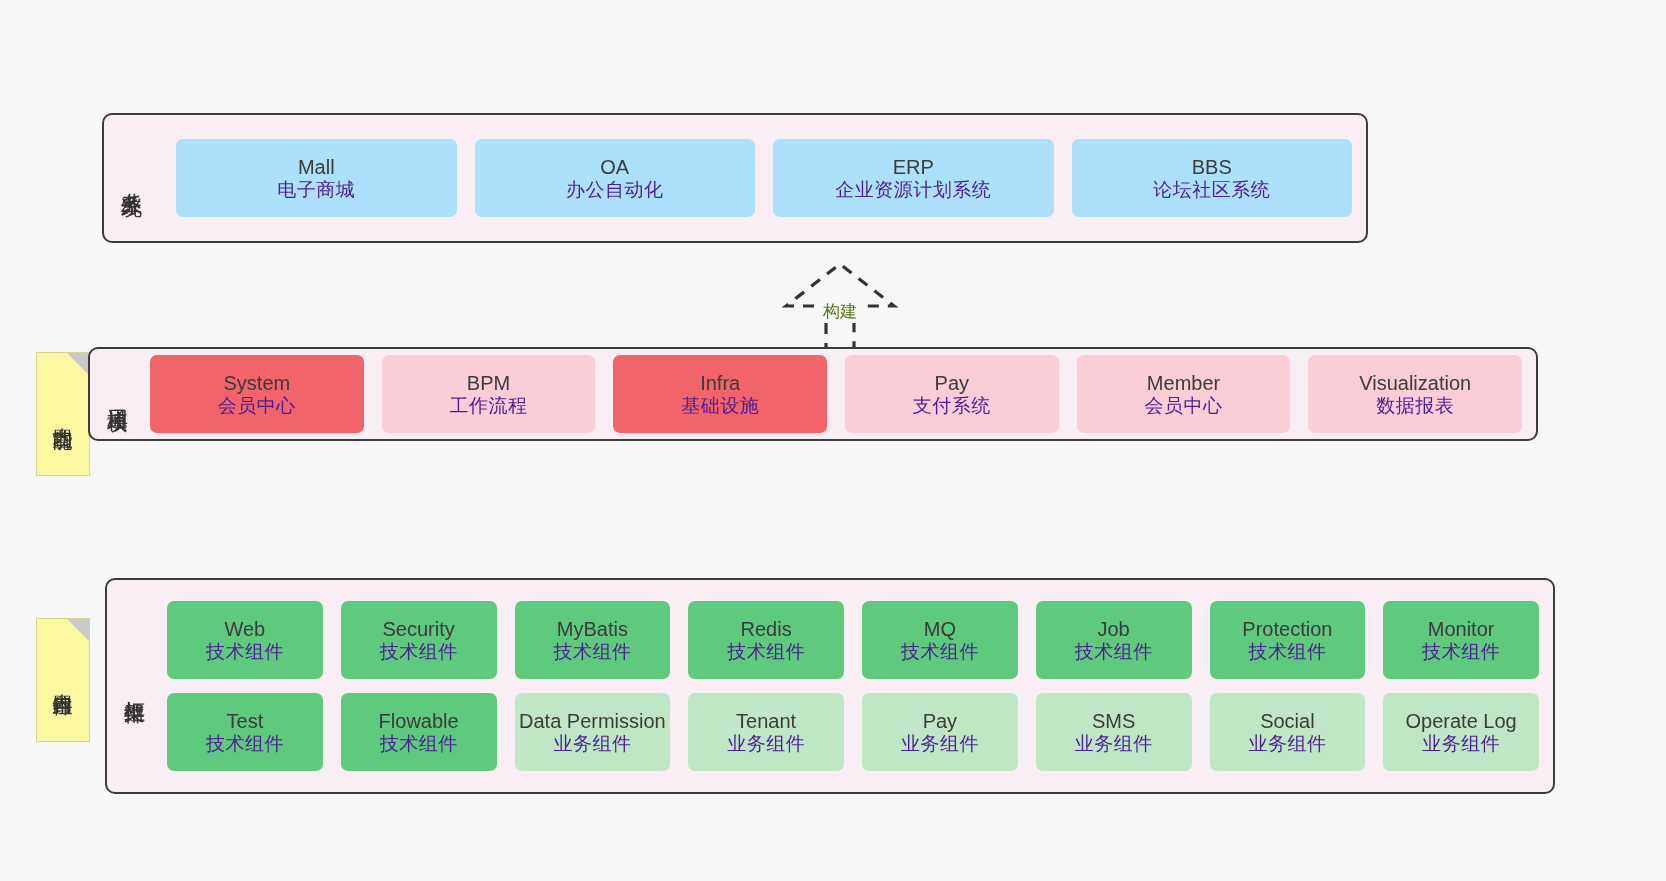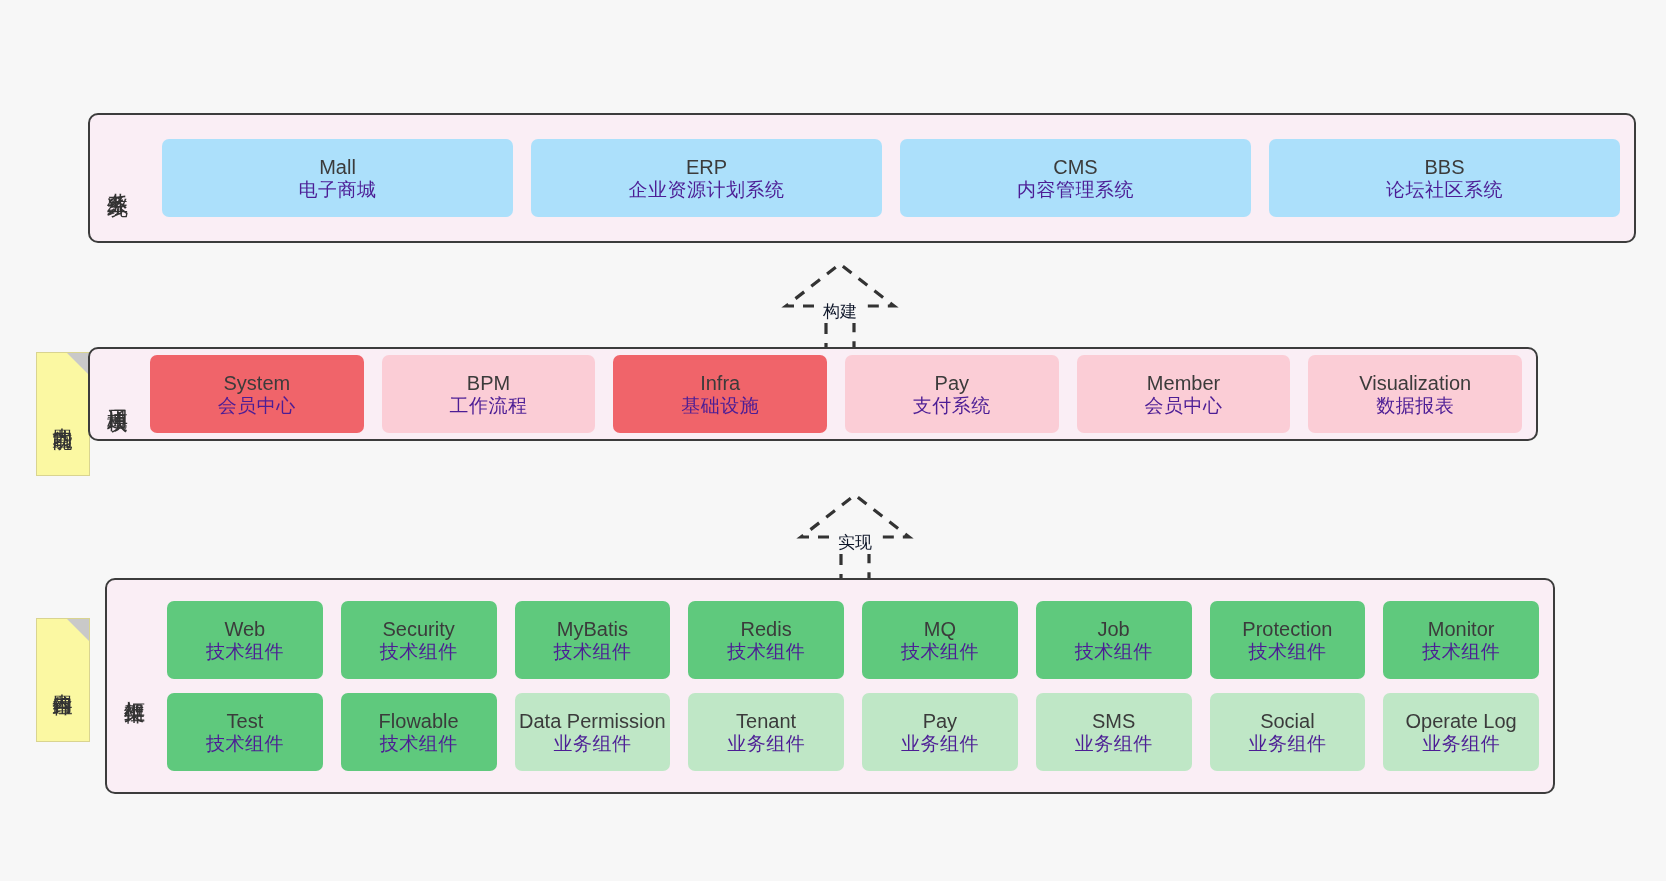--- a/index.html
+++ b/index.html
@@ -133,45 +133,45 @@
     overflow: visible;
   }
   .connector .conn-label {
     position: absolute;
     left: 50%;
     top: 42px;
     transform: translateX(-50%);
     background: #f7f7f7;
     padding: 0 3px;
     font-size: 17px;
-    color: #0f172a;
+    color: #4d7c0f;
     white-space: nowrap;
     user-select: none;
   }
 </style>
 </head>
 <body>
 
 <div id="canvas">
 
-  <div class="layer" id="layer-business" style="left:88px; top:113px; width:1548px; height:130px;gap:12px;">
+  <div class="layer" id="layer-business" style="left:102px; top:113px; width:1266px; height:130px;gap:12px;">
     <div class="layer-title">业务系统</div>
     <div class="layer-body">
       <div class="row">
         <div class="card blue">
           <span class="en">Mall</span>
           <span class="cn">电子商城</span>
         </div>
         <div class="card blue">
+          <span class="en">OA</span>
+          <span class="cn">办公自动化</span>
+        </div>
+        <div class="card blue">
           <span class="en">ERP</span>
           <span class="cn">企业资源计划系统</span>
-        </div>
-        <div class="card blue">
-          <span class="en">CMS</span>
-          <span class="cn">内容管理系统</span>
         </div>
         <div class="card blue">
           <span class="en">BBS</span>
           <span class="cn">论坛社区系统</span>
         </div>
       </div>
     </div>
   </div>
 
   <div class="connector" id="connector-build" style="left:760px; top:258px;">
@@ -210,26 +210,20 @@
           <span class="cn">会员中心</span>
         </div>
         <div class="card pink">
           <span class="en">Visualization</span>
           <span class="cn">数据报表</span>
         </div>
       </div>
     </div>
   </div>
 
-  <div class="connector" id="connector-implement" style="left:775px; top:489px;">
-    <svg viewBox="0 0 160 96" width="160" height="96" aria-hidden="true">
-      <path d="M 66 96 L 66 48 L 26 48 L 80 6 L 134 48 L 94 48 L 94 96" fill="none" stroke="#333333" stroke-width="3.2" stroke-dasharray="11 9" stroke-linejoin="miter"></path>
-    </svg>
-    <span class="conn-label">实现</span>
-  </div>
 
   <div class="note" id="note-builtin-components" style="left:36px; top:618px; width:54px; height:124px;">
     <span>内置组件</span>
   </div>
 
   <div class="layer" id="layer-framework" style="left:105px; top:578px; width:1450px; height:216px;">
     <div class="layer-title">框架组件</div>
     <div class="layer-body">
       <div class="row">
         <div class="card green">

